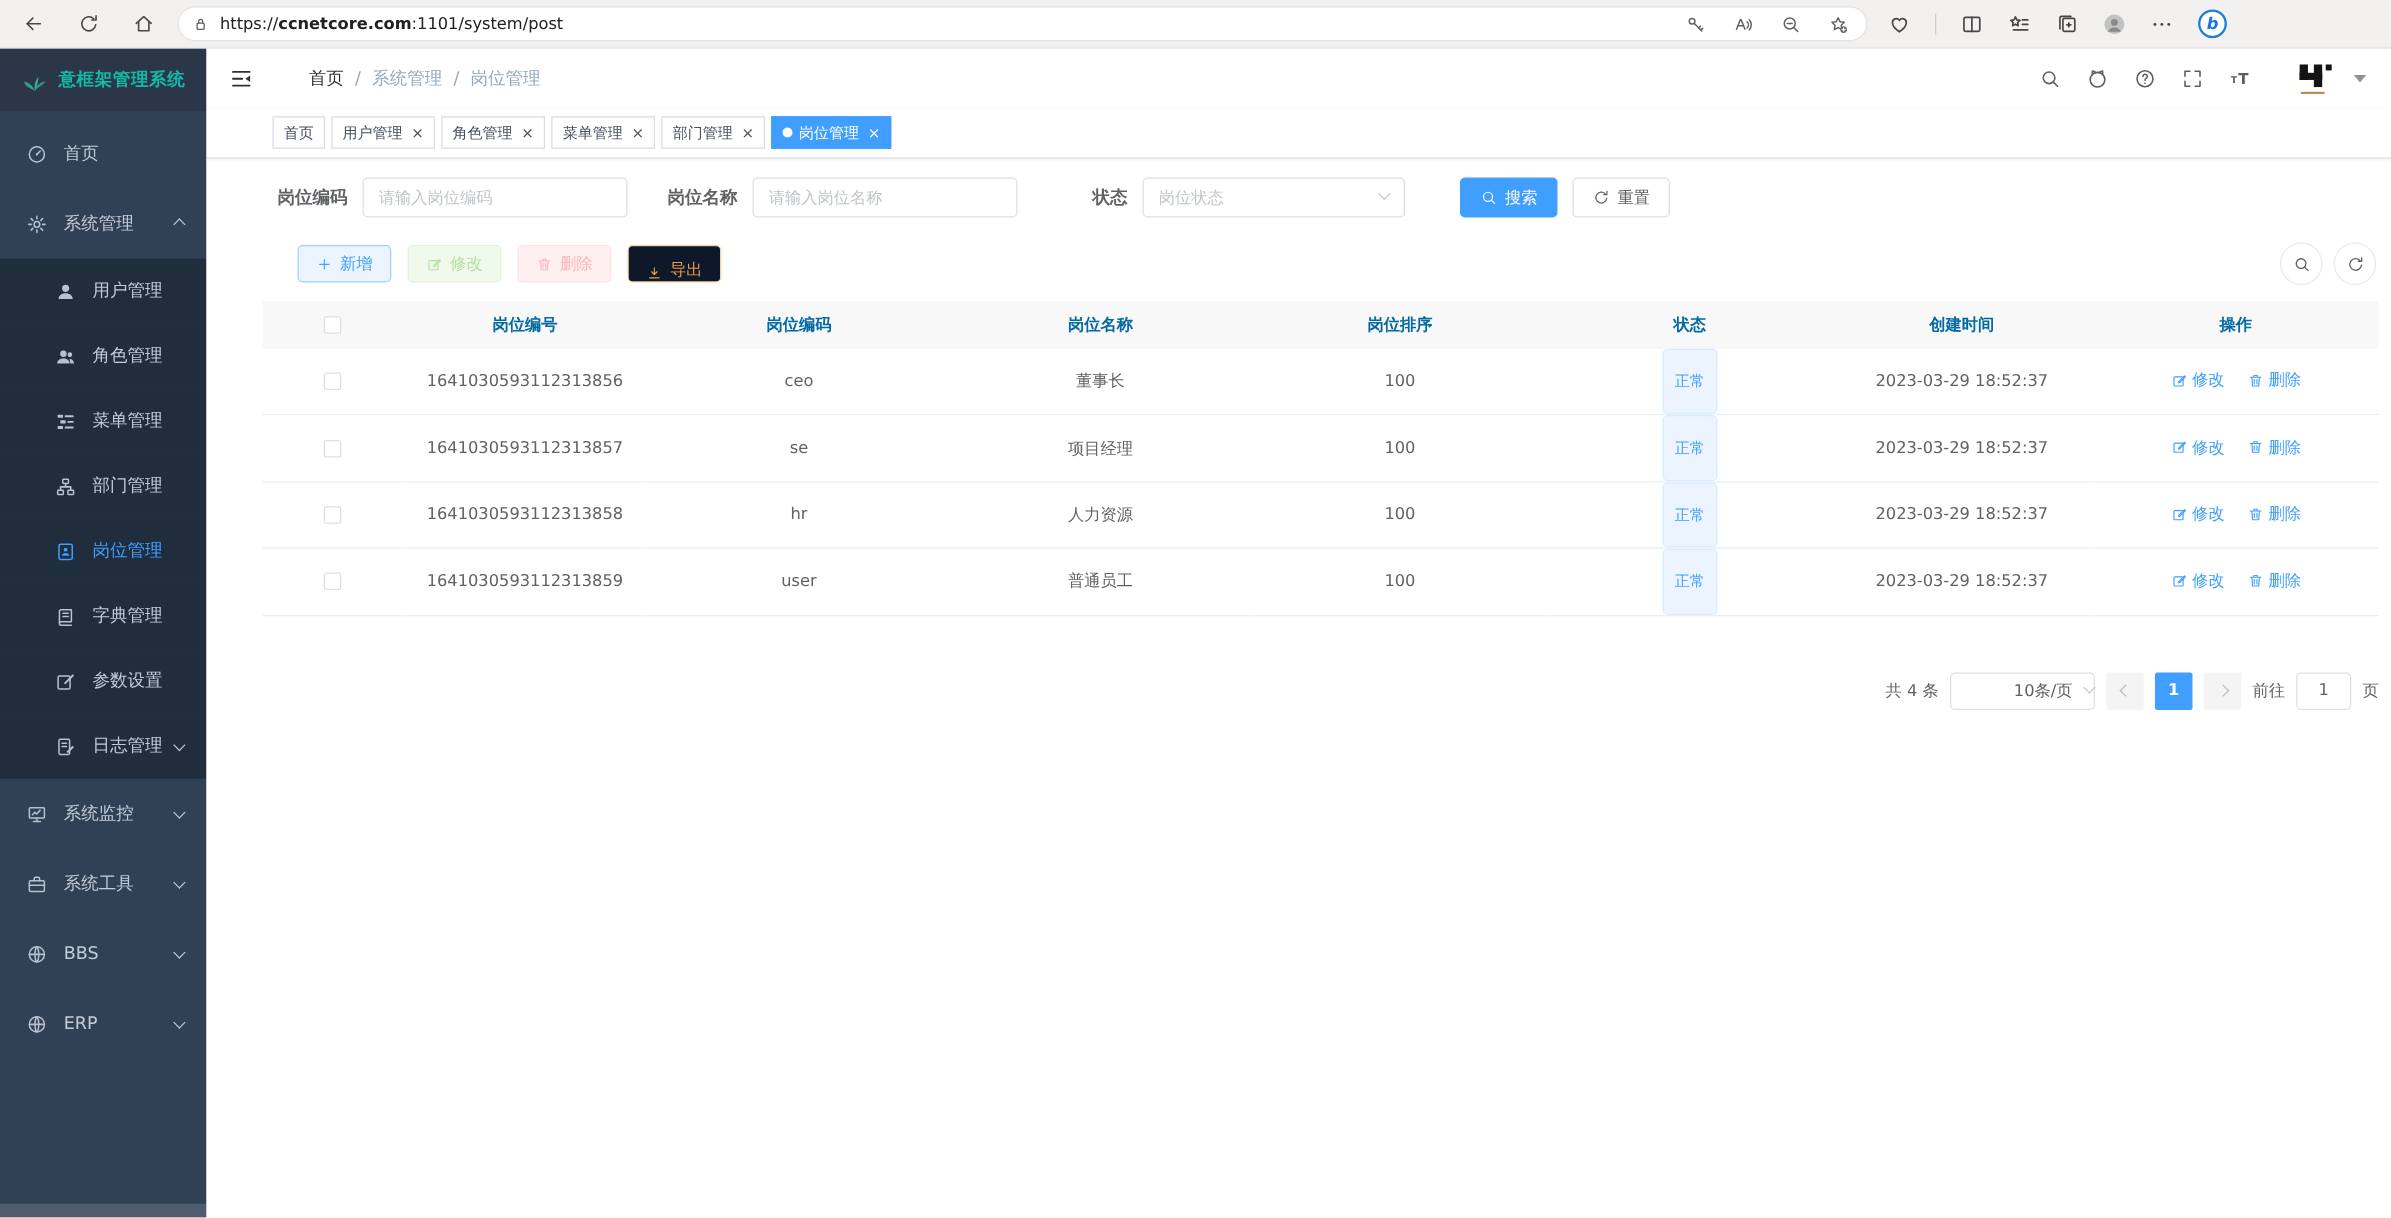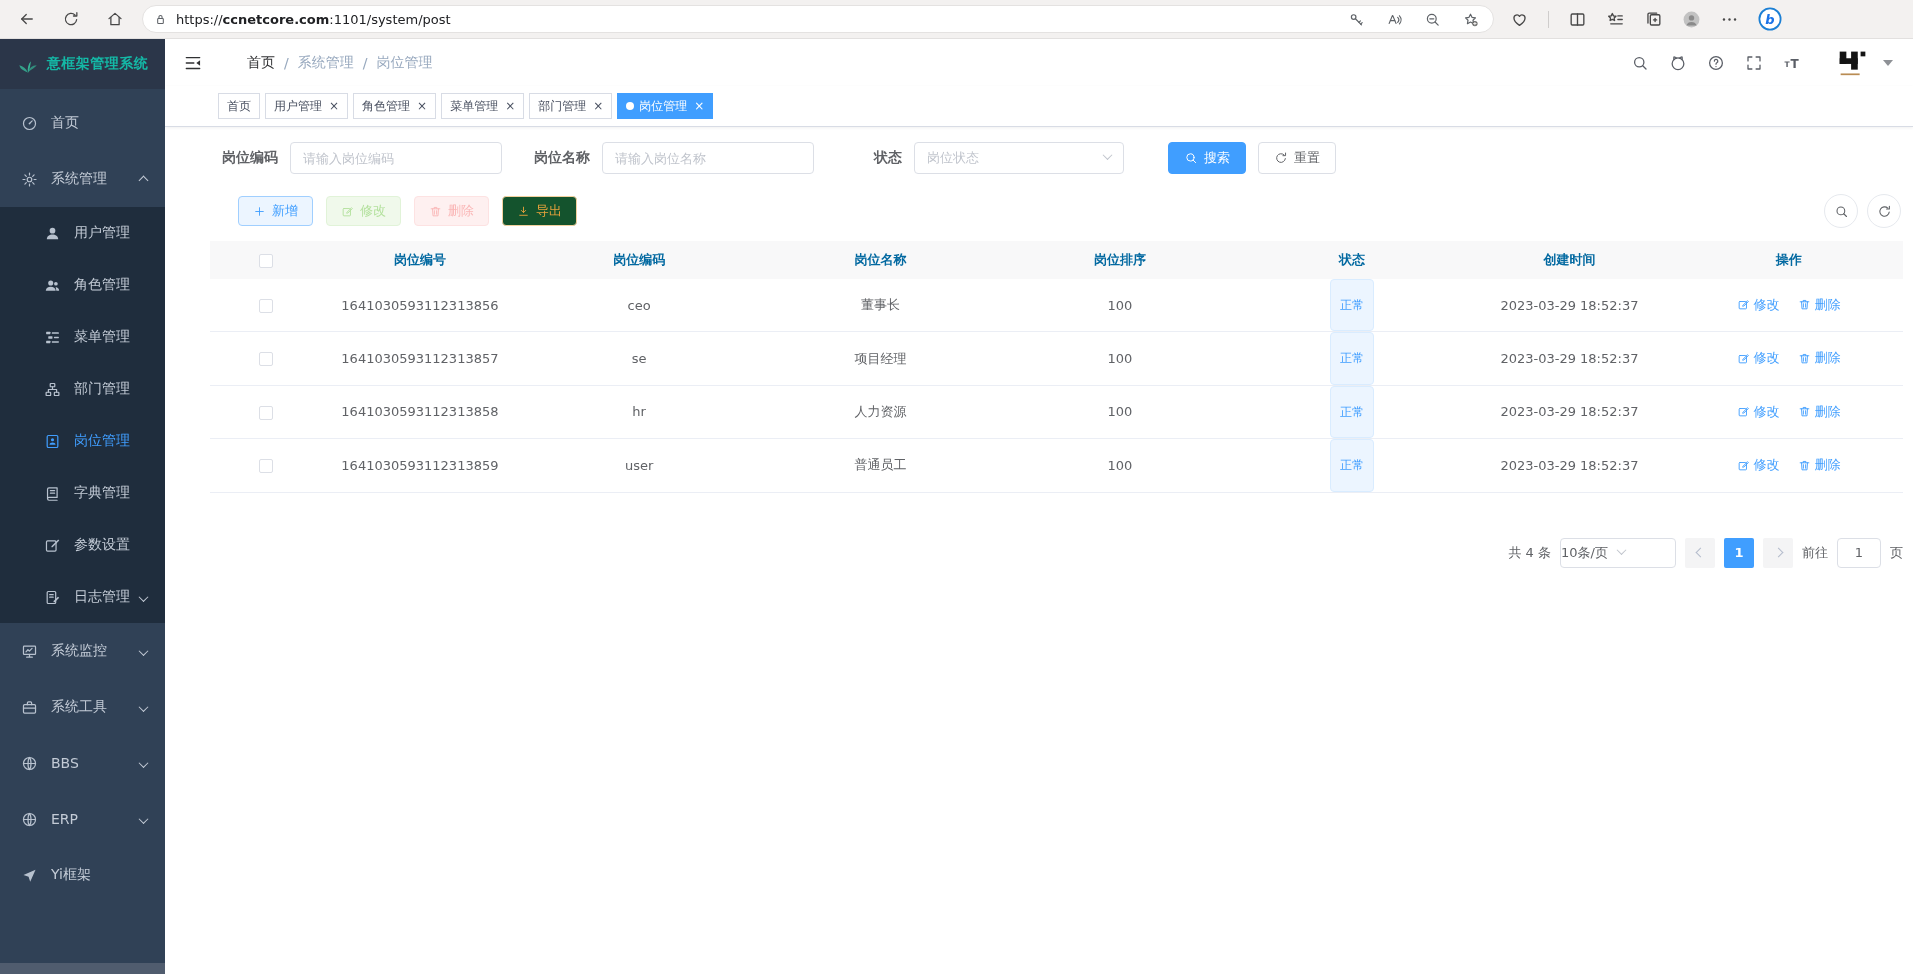--- a/index.html
+++ b/index.html
@@ -83,37 +83,37 @@
   .btn-reset { margin-left:12px; height:32px; padding:0 15px; background:#fff; border:1px solid #dcdfe6; border-radius:4px; color:#606266; font-size:13px; display:flex; align-items:center; gap:6px; cursor:pointer; font-family:inherit; }
   .i14 { width:14px; height:14px; }
 
   .toolbar-row { margin-top:20px; display:flex; align-items:center; }
   .toolbar-left { display:flex; gap:13px;margin-left:28px; }
   .tbtn { height:30px; padding:0 14px; border-radius:4px; font-size:13px; display:flex; align-items:center; gap:6px; border:1px solid; cursor:pointer; font-family:inherit; background:#fff; }
   .tbtn .ic { width:13px; height:13px; }
   .tbtn.blue   { color:#409eff; background:#ecf5ff; border-color:#a0cfff; }
   .tbtn.green  { color:#b3e19d; background:#f0f9eb; border-color:#e1f3d8; cursor:not-allowed; }
   .tbtn.red    { color:#fab6b6; background:#fef0f0; border-color:#fde2e2; cursor:not-allowed; }
-  .tbtn.orange { color:#e6a23c; background:#14532d; border-color:#f3d19e; }
+  .tbtn.orange { color:#e6a23c; background:#0f172a; border-color:#f3d19e;align-items:flex-end; }
   .toolbar-right { margin-left:auto; display:flex; gap:9px; padding-right:2px; }
   .circle-tool { width:34px; height:34px; border-radius:50%; border:1px solid #e6e9ee; background:#fff; color:#5f6266; display:flex; align-items:center; justify-content:center; cursor:pointer; }
   .circle-tool .ic { width:15px; height:15px; }
 
   
   table { width:100%; border-collapse:collapse; table-layout:fixed; margin-top:13px; }
   thead th { height:38px; background:#f8f8f9; color:#0369a1; font-size:13px; font-weight:700; text-align:center; }
   tbody td { height:49px; text-align:center; font-size:13px; color:#606266; border-bottom:1px solid #ebeef5; }
   .cbx { display:inline-block; width:14px; height:14px; border:1px solid #dcdfe6; border-radius:2px; background:#fff; cursor:pointer; vertical-align:middle; }
   .tag { display:inline-block; padding:18px 9px; font-size:12px; color:#409eff; background:#ecf5ff; border:1px solid #d9ecff; border-radius:4px; line-height:1.2; }
   .act-link { color:#409eff; font-size:13px; margin:0 7px; cursor:pointer; display:inline-flex; align-items:center; gap:4px; text-decoration:none; }
   .act-link .ic { width:13px; height:13px; }
 
   
   .pagination { margin-top:45px; display:flex; align-items:center; justify-content:flex-end; gap:9px; font-size:13px; color:#606266; }
-  .pg-select { width:116px; height:30px; border:1px solid #dcdfe6; border-radius:4px; display:flex; align-items:center; justify-content:flex-start; gap:10px; cursor:pointer; }
+  .pg-select { width:116px; height:30px; border:1px solid #dcdfe6; border-radius:4px; display:flex; align-items:center; justify-content:flex-end; gap:10px; cursor:pointer; }
   .pg-select .chev { color:#c0c4cc; margin-top:-3px; }
   .pg-btn { width:30px; height:30px; background:#f4f4f5; border:none; border-radius:2px; color:#b4bccc; display:flex; align-items:center; justify-content:center; cursor:pointer; }
   .pg-cur { width:30px; height:30px; background:#409eff; border:none; border-radius:2px; color:#fff; font-size:13px; font-weight:700; display:flex; align-items:center; justify-content:center; cursor:pointer; font-family:inherit; }
   .goto-input { width:44px; height:30px; border:1px solid #dcdfe6; border-radius:4px; text-align:center; font-size:13px; color:#606266; outline:none; font-family:inherit; }
 </style>
 </head>
 <body>
 
 <div class="screen">
 
@@ -393,29 +393,20 @@
   </div>
   <div class="mi  ">
     <span class="ic ">
               <svg viewBox="0 0 24 24" fill="none" stroke="currentColor" stroke-width="1.7" stroke-linecap="round" stroke-linejoin="round">
                 <circle cx="12" cy="12" r="8.5"></circle>
                 <path d="M3.5 12h17M12 3.5c2.8 2.8 2.8 14.2 0 17-2.8-2.8-2.8-14.2 0-17z"></path>
               </svg>
             </span>
     <span>ERP</span>
     <span class="chev-slot"><i class="chev down"></i></span>
-  </div>
-  <div class="mi  ">
-    <span class="ic ">
-              <svg viewBox="0 0 24 24" fill="currentColor">
-                <path d="M3.5 11.3L20.5 3.8 13 20.8l-2.3-7.2z"></path>
-              </svg>
-            </span>
-    <span>Yi框架</span>
-
   </div>
         </nav>
       <div class="side-scrollbar"></div>
     </aside>
 
     <div class="main">
       <header class="navbar">
         <span class="hamburger ic">
             <svg viewBox="0 0 24 24" fill="none" stroke="currentColor" stroke-width="1.7" stroke-linecap="round" stroke-linejoin="round">
               <path d="M4 5.5h16M4 12h9M4 18.5h16"></path>

